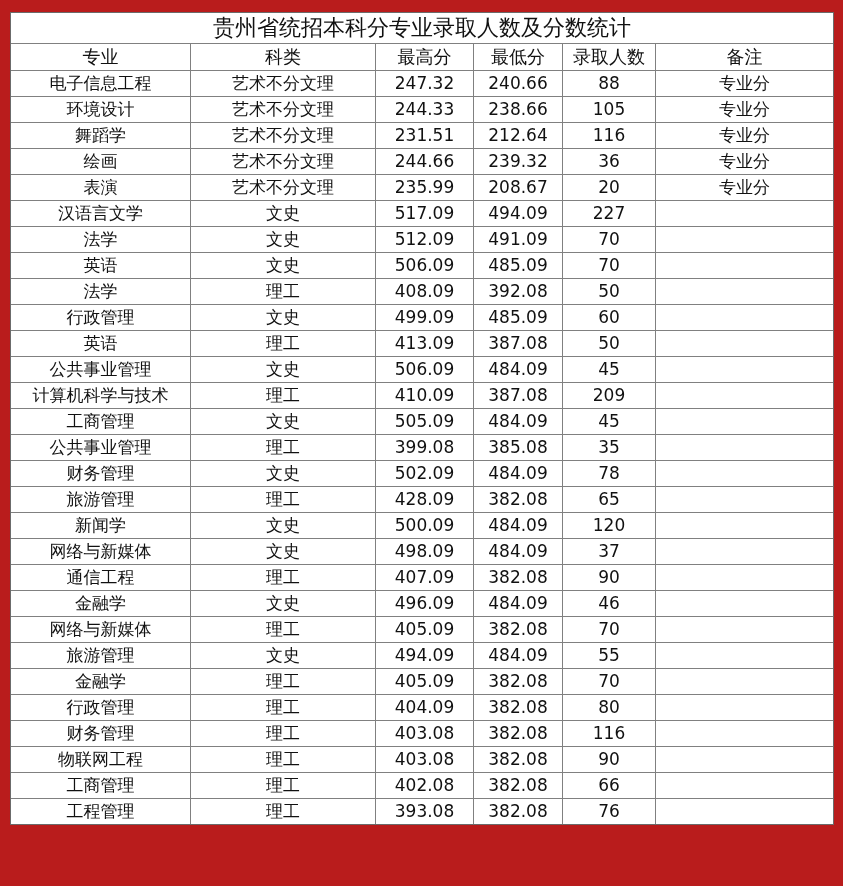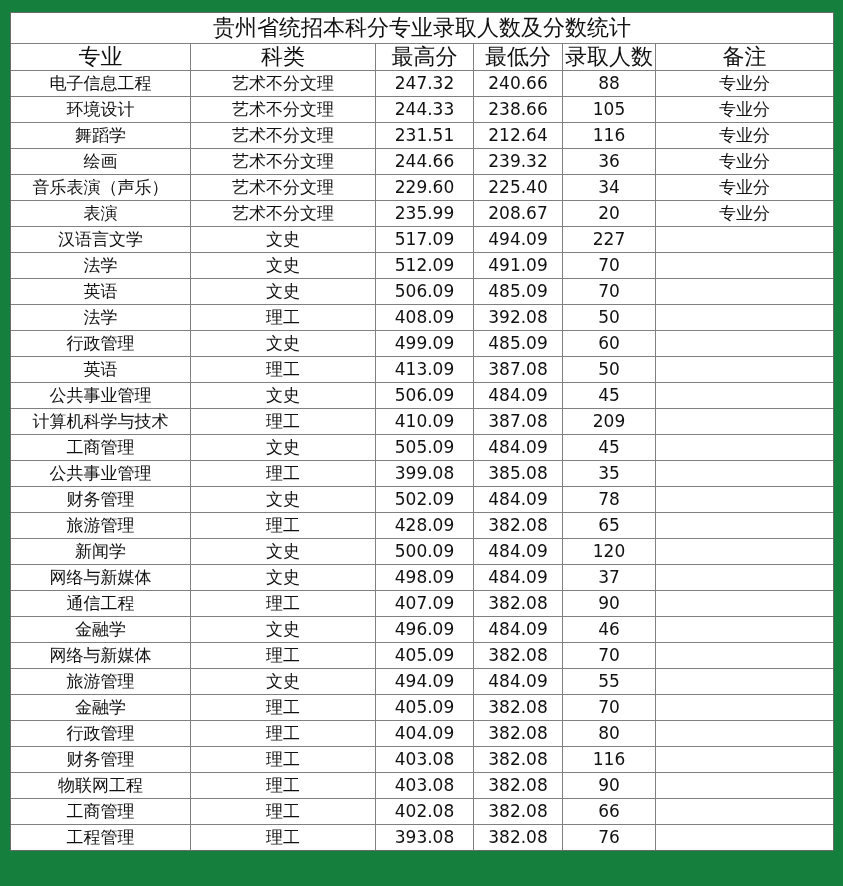--- a/index.html
+++ b/index.html
@@ -10,21 +10,21 @@
   body {
     width: 843px;
     height: 886px;
     font-family: "DejaVu Sans", "Liberation Sans", sans-serif;
     -webkit-font-smoothing: none;
   }
   #page {
     position: relative;
     width: 843px;
     height: 886px;
-    background: #15803d;
+    background: #b91c1c;
     overflow: hidden;
   }
   table.score-table {
     position: absolute;
     left: 10px;
     top: 12px;
     width: 823px;
     border-collapse: collapse;
     table-layout: fixed;
     background: #ffffff;
@@ -47,21 +47,21 @@
   .title-cell {
     height: 30px;
     font-size: 22px;
     font-weight: bold;
     letter-spacing: 0px;
     line-height: 30px;
     font-family: "DejaVu Serif", "Liberation Serif", serif;
   }
   .head-row td {
     height: 26px;
-    font-size: 22px;
+    font-size: 18px;
     line-height: 26px;
   }
   .data-row td {
     height: 25px;
     font-size: 17px;
     line-height: 25px;
   }
   .col-major   { width: 180px; }
   .col-cat     { width: 185px; }
   .col-high    { width: 98px;  }
@@ -123,28 +123,20 @@
         </tr>
         <tr class="data-row">
           <td>绘画</td>
           <td>艺术不分文理</td>
           <td class="num">244.66</td>
           <td class="num">239.32</td>
           <td class="num">36</td>
           <td>专业分</td>
         </tr>
         <tr class="data-row">
-          <td class="major-long">音乐表演（声乐）</td>
-          <td>艺术不分文理</td>
-          <td class="num">229.60</td>
-          <td class="num">225.40</td>
-          <td class="num">34</td>
-          <td>专业分</td>
-        </tr>
-        <tr class="data-row">
           <td>表演</td>
           <td>艺术不分文理</td>
           <td class="num">235.99</td>
           <td class="num">208.67</td>
           <td class="num">20</td>
           <td>专业分</td>
         </tr>
         <tr class="data-row">
           <td>汉语言文学</td>
           <td>文史</td>

